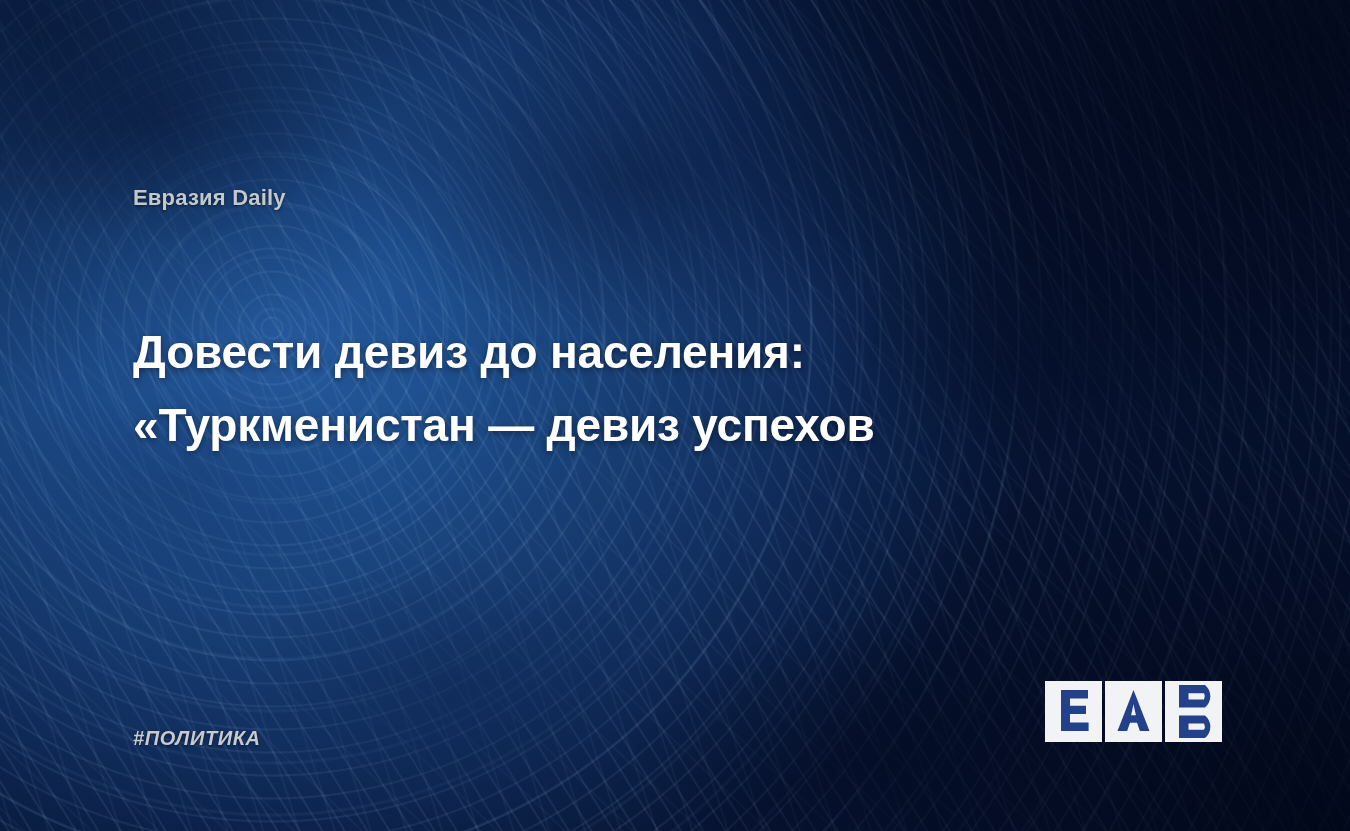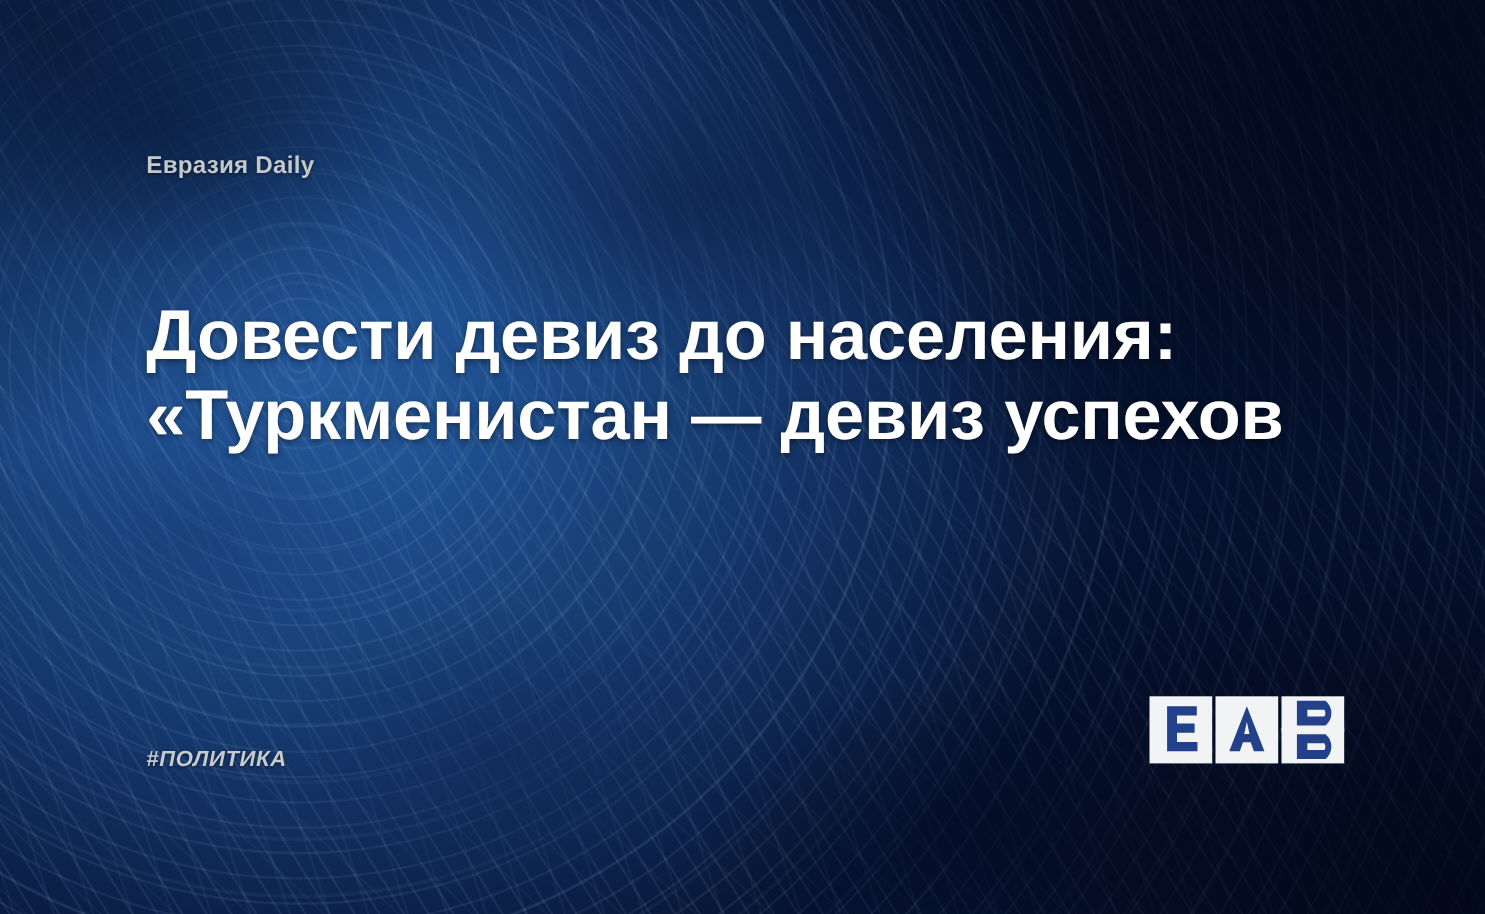--- a/index.html
+++ b/index.html
@@ -116,41 +116,42 @@
   #bg-lift {
     background: radial-gradient(ellipse 900px 700px at 300px 400px,
       rgba(46,104,176,0.22) 0%, rgba(46,104,176,0.10) 45%, rgba(46,104,176,0) 78%);
     mix-blend-mode: screen;
   }
 
   
   #content {
     position: absolute;
     inset: 0;
+    margin-top: 48px;
   }
 
   #brand {
     position: absolute;
     left: 133px;
     top: 137px;
     font-size: 22px;
     font-weight: 700;
     letter-spacing: 0.2px;
     color: #c3c8cd;
     text-shadow: 0 1px 3px rgba(0,0,0,0.55);
     white-space: nowrap;
   }
 
   #headline {
     position: absolute;
     left: 133px;
     top: 268px;
     width: 940px;
     color: #ffffff;
-    font-size: 64px;
+    font-size: 46px;
     font-weight: 700;
     line-height: 73px;
     letter-spacing: -0.2px;
     text-shadow: 0 2px 6px rgba(0,0,0,0.45);
   }
   #headline .hl-line {
     display: block;
     white-space: nowrap;
   }
 

